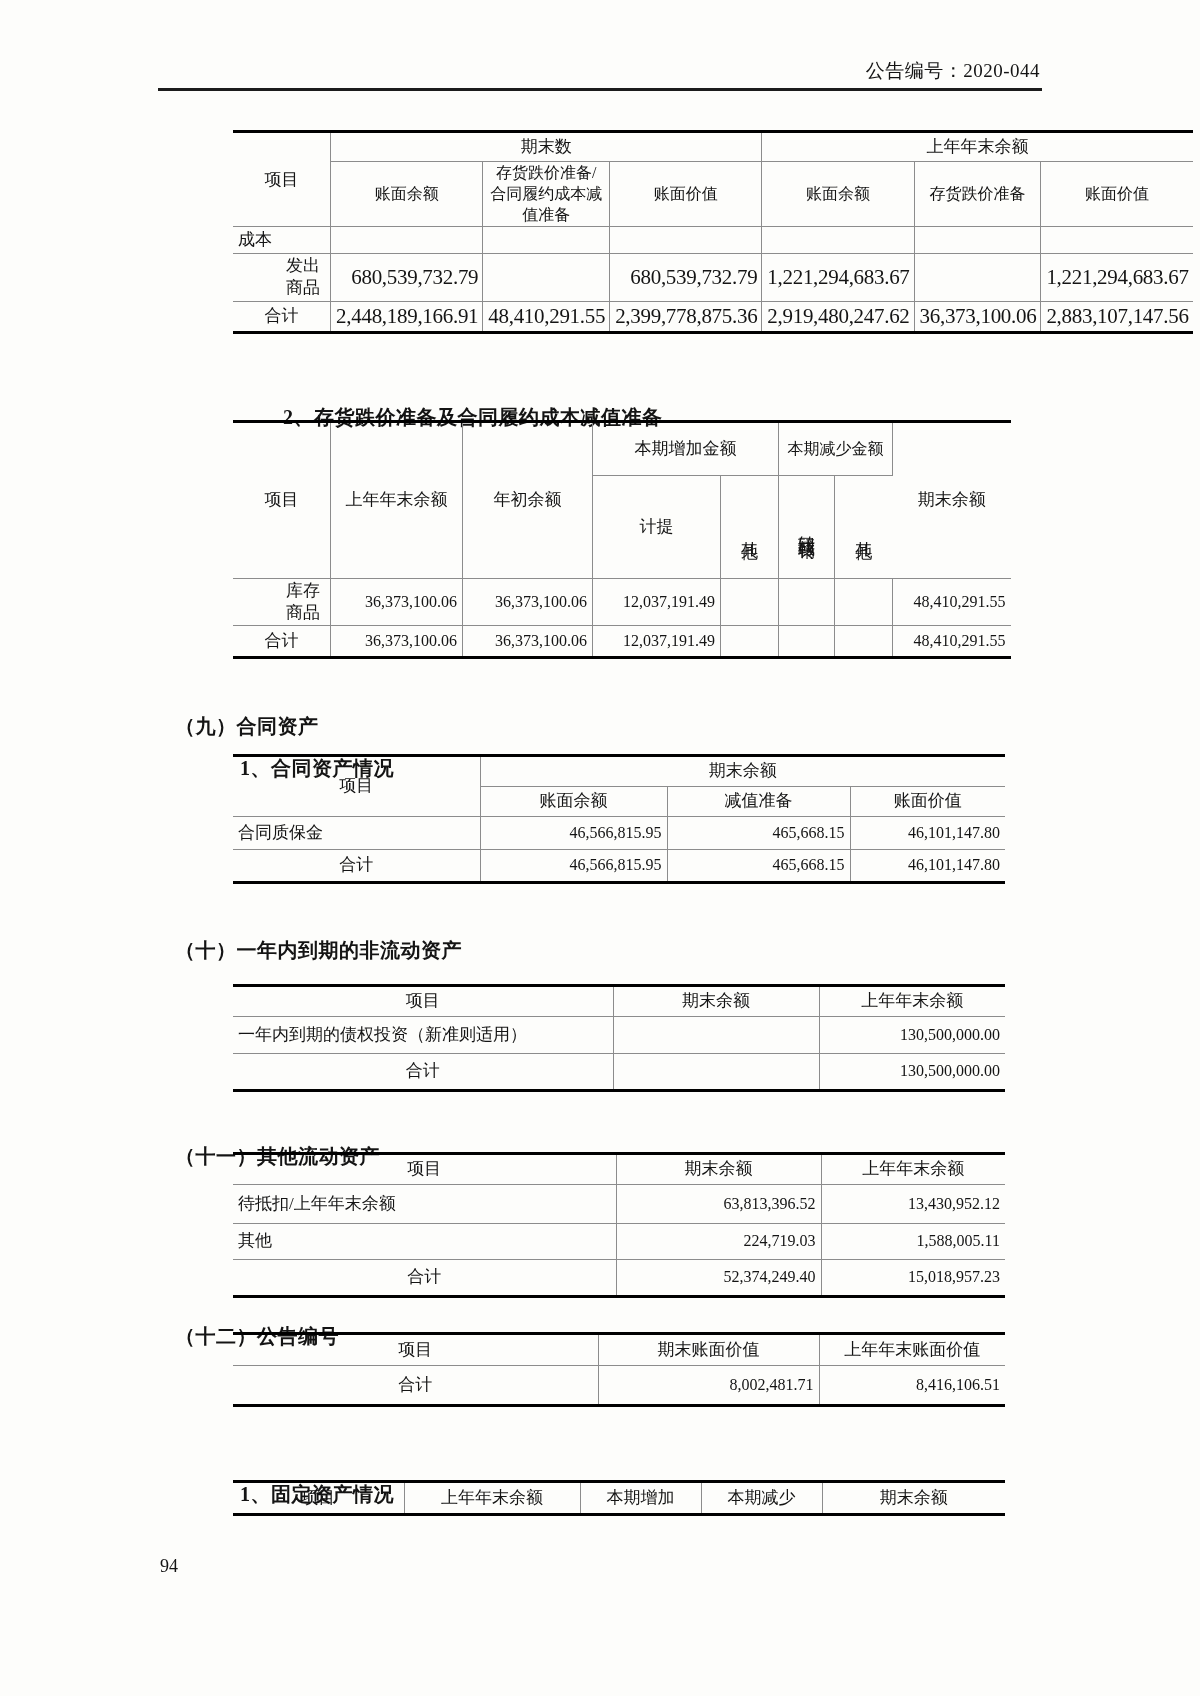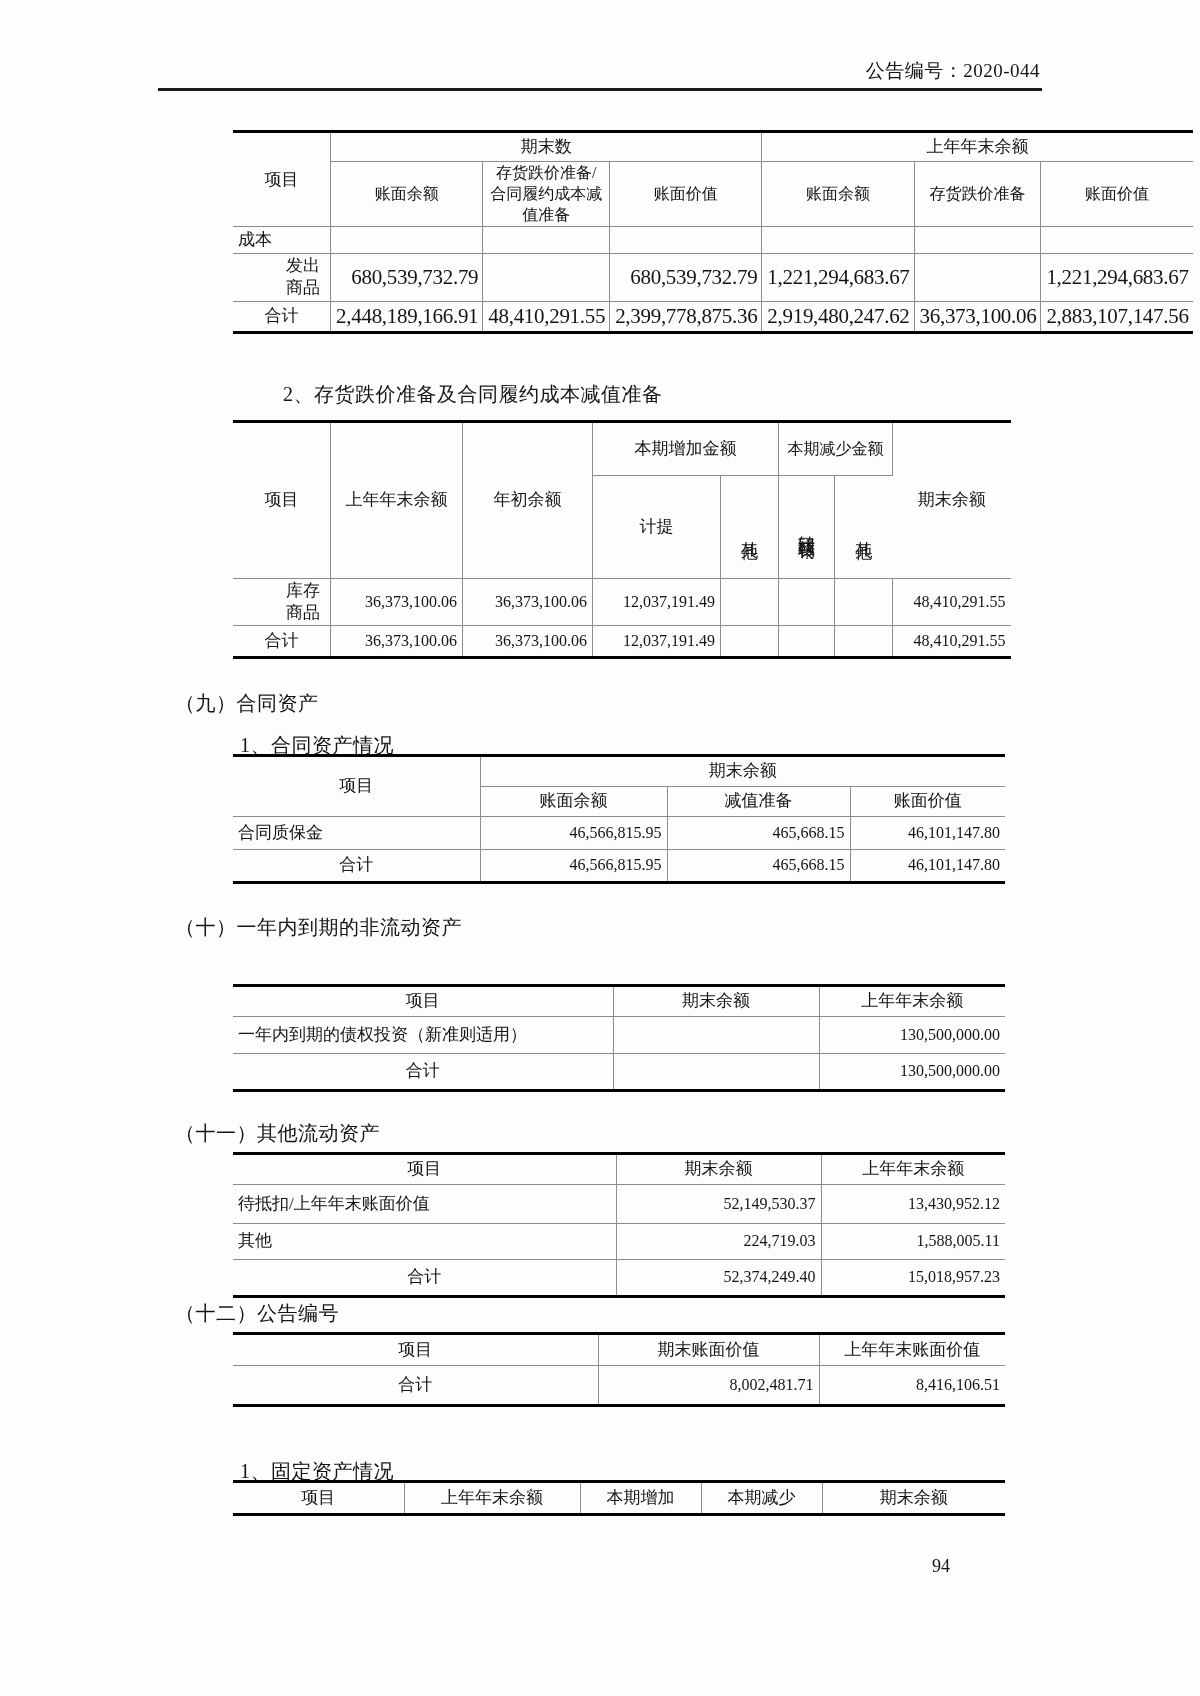--- a/index.html
+++ b/index.html
@@ -3,22 +3,22 @@
 <meta charset="utf-8">
 <style>
   html,body{margin:0;padding:0;}
   body{width:1200px;height:1696px;background:#ffffff;}
   .page{
     position:relative;width:1200px;height:1696px;background:#fdfdfb;overflow:hidden;
     font-family:"Liberation Serif","DejaVu Serif",serif;color:#141414;
   }
   .doc-no{position:absolute;top:58px;left:160px;width:880px;text-align:right;font-size:19px;letter-spacing:.5px;}
   .top-rule{position:absolute;top:88px;left:158px;width:884px;height:0;border-top:3px solid #1c1c1c;}
-  .sec{position:absolute;font-weight:normal;font-size:20px;letter-spacing:.5px;white-space:nowrap;}
-  .page-no{position:absolute;top:1556px;left:160px;width:790px;text-align:right;font-size:18px;}
+  .sec{position:absolute;font-weight:bold;font-size:20px;letter-spacing:.5px;white-space:nowrap;margin-top:23px;}
+  .page-no{position:absolute;top:1556px;left:160px;width:790px;text-align:left;font-size:18px;}
 
   table.fin{position:absolute;left:233px;border-collapse:collapse;table-layout:fixed;
     border-top:3px solid #000;border-bottom:3px solid #000;font-size:17px;}
   .fin td{border-right:1px solid #8c8c8c;border-top:1px solid #8c8c8c;
     vertical-align:middle;padding:1px 5px;overflow:hidden;line-height:1.3;}
   .fin td:last-child{border-right:none;}
   .fin tr:first-child td{border-top:none;margin-top:31px;}
   .ctr{text-align:center;}
   .lbl{text-align:left;padding-left:7px;}
   .num{text-align:right;padding-right:6px;white-space:nowrap;font-size:16px;}
@@ -219,22 +219,22 @@
         <col style="width:205px">
         <col style="width:184px">
       </colgroup>
     <tbody>
         <tr class="rh27">
       <td class="ctr">项目</td>
       <td class="ctr">期末余额</td>
       <td class="ctr">上年年末余额</td>
     </tr>
     <tr class="rh36">
-      <td class="lbl">待抵扣/上年年末账面价值</td>
-      <td class="num">52,149,530.37</td>
+      <td class="lbl">待抵扣/上年年末余额</td>
+      <td class="num">63,813,396.52</td>
       <td class="num">13,430,952.12</td>
     </tr>
     <tr class="rh33">
       <td class="lbl">其他</td>
       <td class="num">224,719.03</td>
       <td class="num">1,588,005.11</td>
     </tr>
     <tr class="rh33">
       <td class="ctr">合计</td>
       <td class="num">52,374,249.40</td>

